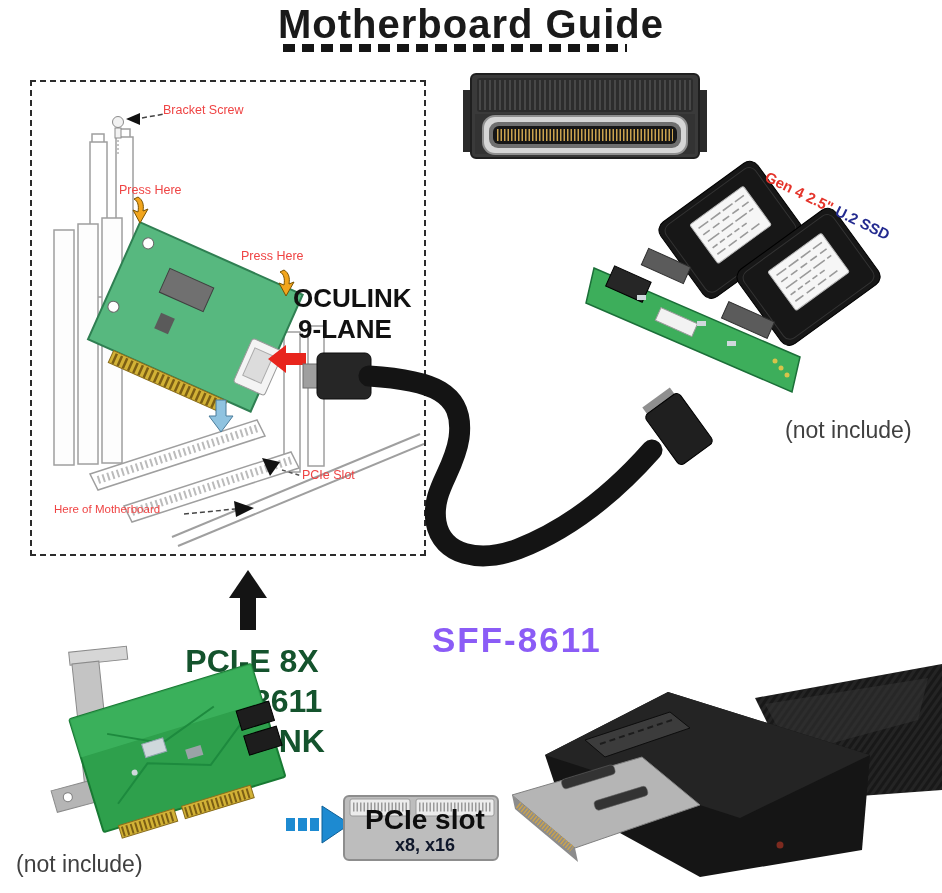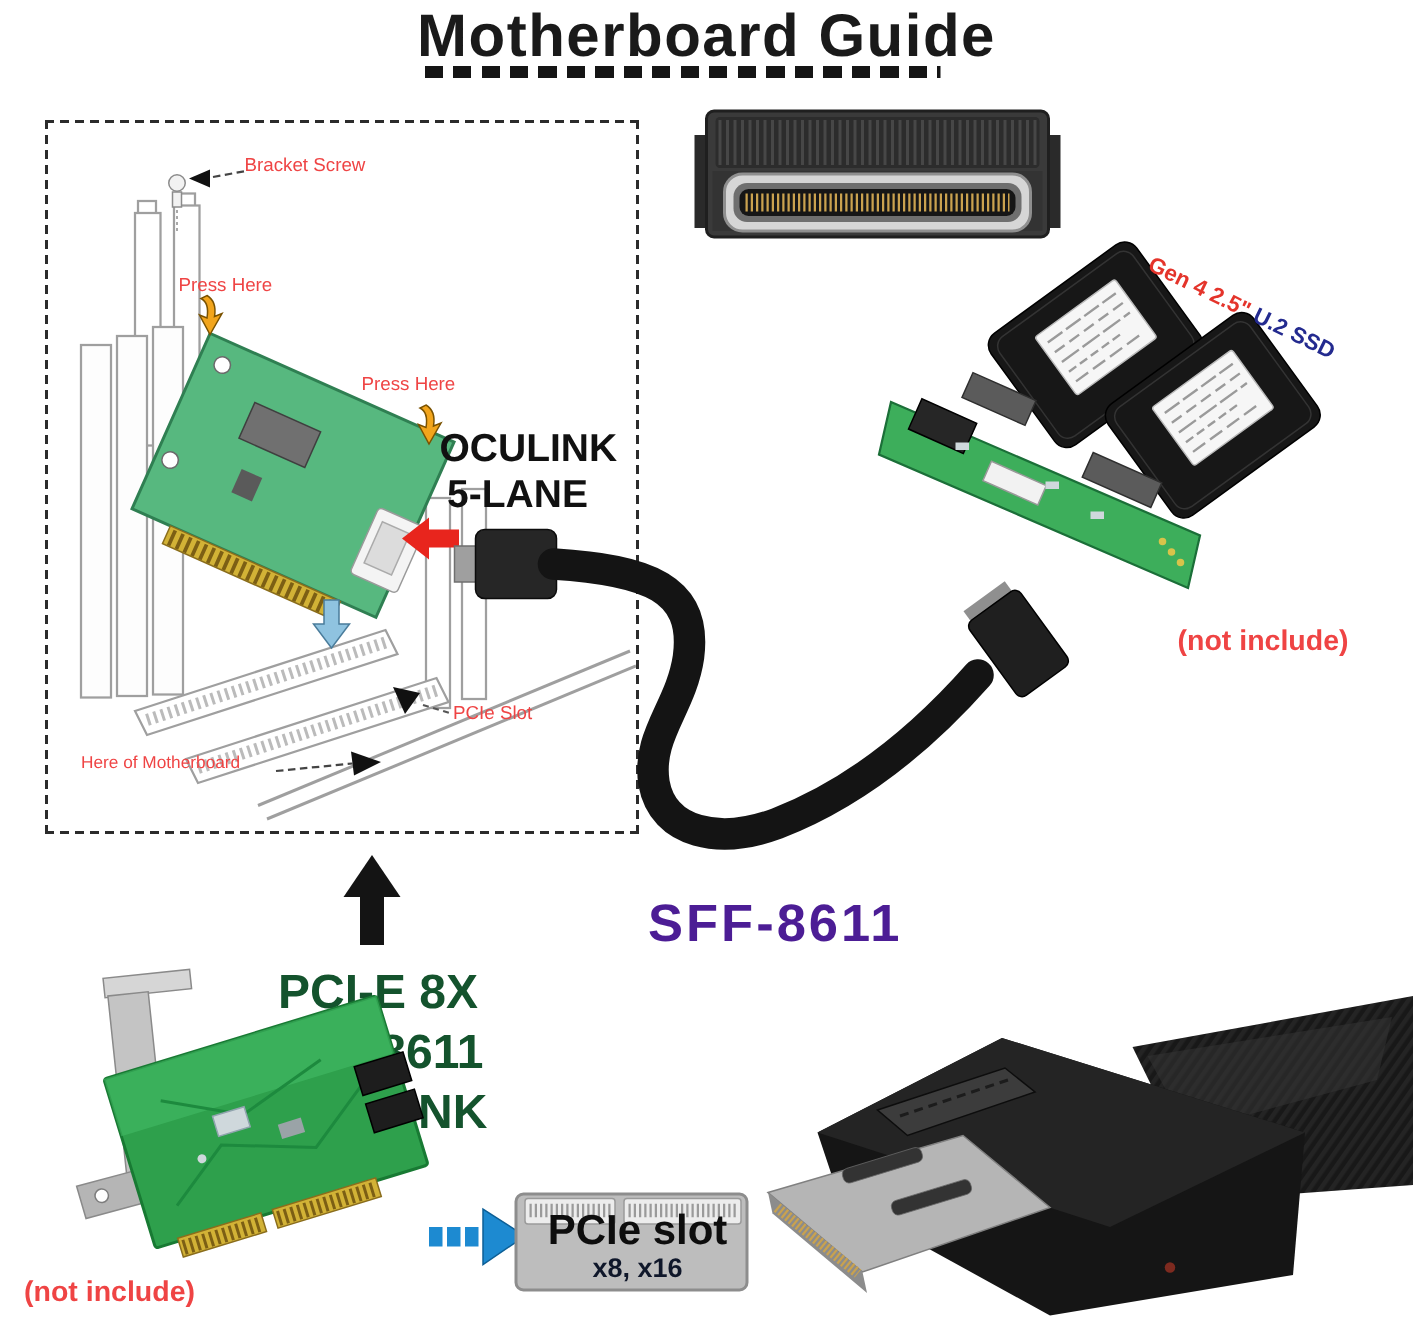--- a/index.html
+++ b/index.html
@@ -6,22 +6,22 @@
   #stage{position:relative;width:942px;height:893px;background:#fff;overflow:hidden;
          font-family:"Liberation Sans",sans-serif;color:#111;}
   .abs{position:absolute;}
   .title{left:0;right:0;top:2px;text-align:center;font-size:40px;font-weight:bold;letter-spacing:1px;color:#1a1a1a;}
   .title-underline{left:283px;top:44px;width:344px;height:8px;
       background:repeating-linear-gradient(90deg,#151515 0 12px,transparent 12px 19px);}
   .dash-box{left:30px;top:80px;width:392px;height:472px;border:2px dashed #2b2b2b;}
   .tinylabel{font-size:12.5px;color:#ef4444;white-space:nowrap;}
   .oculink-label{left:293px;top:283px;width:104px;text-align:center;font-weight:800;font-size:26px;line-height:1.2;color:#111;}
   .card-label{left:128px;top:641px;width:248px;text-align:center;font-weight:bold;font-size:32px;line-height:1.25;color:#14532d;}
-  .cable-label{left:432px;top:596px;font-size:35px;font-weight:bold;letter-spacing:2px;color:#4c1d95;}
-  .notinclude{font-size:19px;font-weight:700;color:#ef4444;white-space:nowrap;}
+  .cable-label{left:432px;top:620px;font-size:35px;font-weight:bold;letter-spacing:2px;color:#8b5cf6;}
+  .notinclude{font-size:23px;font-weight:400;color:#404040;white-space:nowrap;}
   .ssd-tag{left:770px;top:168px;font-size:15px;font-weight:bold;transform:rotate(26deg);transform-origin:left top;white-space:nowrap;}
   .slot-title{left:346px;top:804px;width:158px;text-align:center;font-size:28px;font-weight:800;color:#0d0d0d;}
   .slot-sub{left:346px;top:835px;width:158px;text-align:center;font-size:18px;font-weight:800;color:#0f172a;}
   svg{display:block;}
 </style>
 </head>
 <body>
 
 <div id="stage">
 
@@ -101,21 +101,21 @@
 
       <polygon points="184,318 194,318 194,334 201,334 189,350 177,334 184,334" fill="#8fc3e0" stroke="#4a7c9b"></polygon>
     </svg>
   </div>
 
   <div class="abs tinylabel" style="left:163px;top:103px;">Bracket Screw</div>
   <div class="abs tinylabel" style="left:119px;top:183px;">Press Here</div>
   <div class="abs tinylabel" style="left:241px;top:249px;">Press Here</div>
   <div class="abs oculink-label">
     <div>OCULINK</div>
-    <div>5-LANE</div>
+    <div>9-LANE</div>
   </div>
   <div class="abs tinylabel" style="left:302px;top:468px;">PCIe Slot</div>
   <div class="abs tinylabel" style="left:54px;top:503px;font-size:11.5px;">Here of Motherboard</div>
 
   <svg class="abs" style="left:455px;top:66px;" width="260" height="104" viewBox="0 0 260 104">
     <rect x="8" y="24" width="14" height="62" fill="#2a2a2a"></rect>
       <rect x="238" y="24" width="14" height="62" fill="#2a2a2a"></rect>
     <rect x="16" y="8" width="228" height="84" rx="5" fill="#3a3a3a" stroke="#1f1f1f" stroke-width="2"></rect>
     <rect x="22" y="12" width="216" height="34" rx="3" fill="#2c2c2c"></rect>
     <line x1="24" y1="29" x2="236" y2="29" stroke="#474747" stroke-width="30" stroke-dasharray="2 3"></line>

